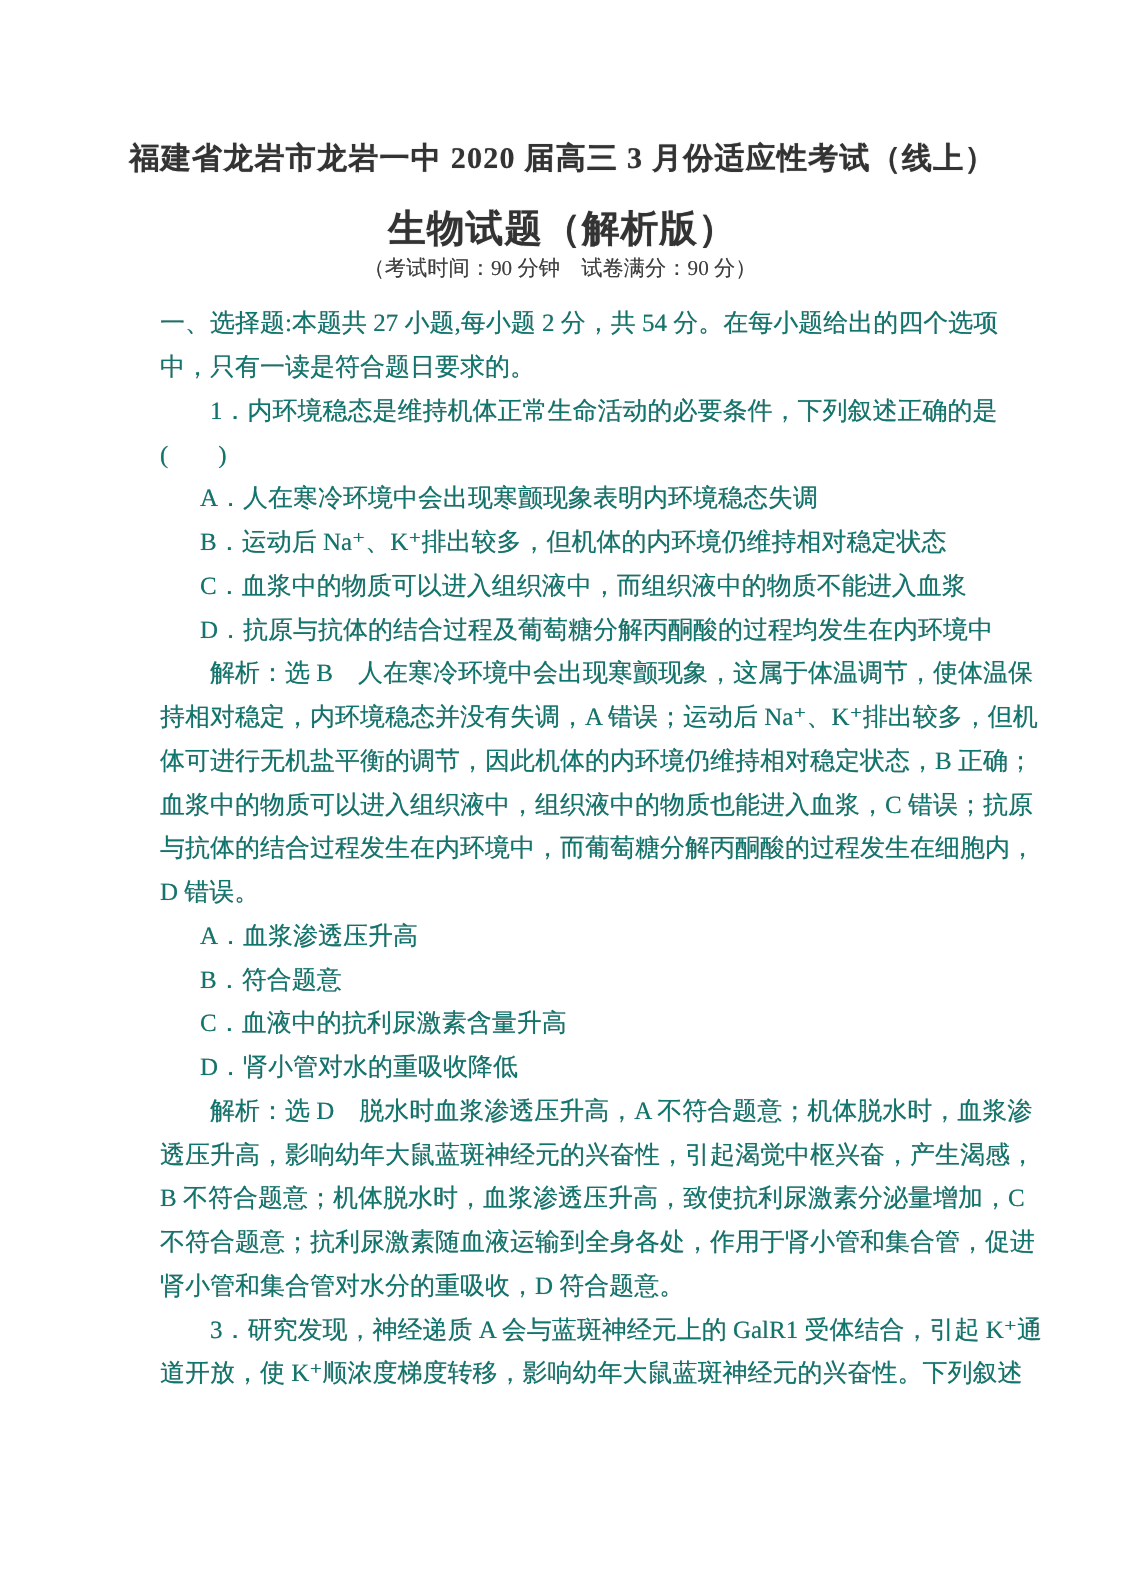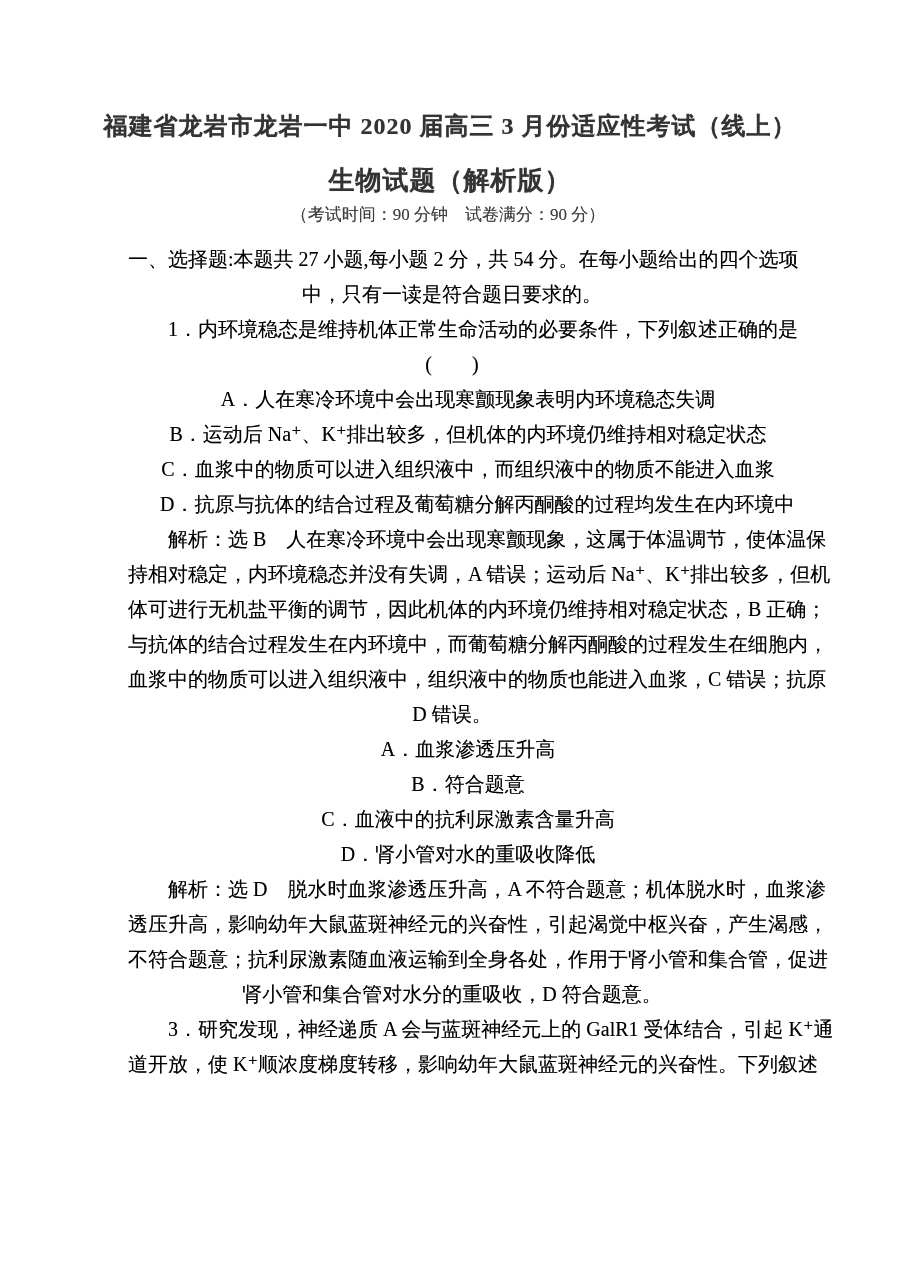--- a/index.html
+++ b/index.html
@@ -28,21 +28,21 @@
     letter-spacing: 1px;
     white-space: nowrap;
     text-shadow: 0 0 0.7px rgba(70,70,70,0.7);
   }
   .doc-subtitle {
     position: absolute;
     top: 163px;
     left: 0;
     width: 900px;
     text-align: center;
-    font-size: 26px;
+    font-size: 30px;
     font-weight: bold;
     color: #333333;
     letter-spacing: 1px;
     white-space: nowrap;
     text-shadow: 0 0 0.7px rgba(70,70,70,0.7);
   }
   .doc-info {
     position: absolute;
     top: 203px;
     left: 0;
@@ -53,23 +53,22 @@
     white-space: nowrap;
     text-shadow: 0 0 0.5px rgba(80,80,80,0.6);
   }
   .doc-body {
     position: absolute;
     top: 242px;
     left: 128px;
     width: 648px;
     font-size: 20px;
     line-height: 35px;
-    color: #000000;
+    color: #0f766e;
     text-shadow: 0 0 0.6px rgba(80,80,80,0.65);
-    text-align: center;
   }
   .line {
     white-space: nowrap;
   }
   .line.none { padding-left: 0; }
   .line.question { padding-left: 40px; }
   .line.option { padding-left: 32px; }
 </style>
 </head>
 <body>
@@ -83,27 +82,28 @@
       <div class="line none">中，只有一读是符合题日要求的。</div>
       <div class="line question">1．内环境稳态是维持机体正常生命活动的必要条件，下列叙述正确的是</div>
       <div class="line none">(　　)</div>
       <div class="line option">A．人在寒冷环境中会出现寒颤现象表明内环境稳态失调</div>
       <div class="line option">B．运动后 Na⁺、K⁺排出较多，但机体的内环境仍维持相对稳定状态</div>
       <div class="line option">C．血浆中的物质可以进入组织液中，而组织液中的物质不能进入血浆</div>
       <div class="line option">D．抗原与抗体的结合过程及葡萄糖分解丙酮酸的过程均发生在内环境中</div>
       <div class="line question">解析：选 B　人在寒冷环境中会出现寒颤现象，这属于体温调节，使体温保</div>
       <div class="line none">持相对稳定，内环境稳态并没有失调，A 错误；运动后 Na⁺、K⁺排出较多，但机</div>
       <div class="line none">体可进行无机盐平衡的调节，因此机体的内环境仍维持相对稳定状态，B 正确；</div>
+      <div class="line none">血浆中的物质可以进入组织液中，组织液中的物质也能进入血浆，C 错误；抗原</div>
       <div class="line none">与抗体的结合过程发生在内环境中，而葡萄糖分解丙酮酸的过程发生在细胞内，</div>
-      <div class="line none">血浆中的物质可以进入组织液中，组织液中的物质也能进入血浆，C 错误；抗原</div>
       <div class="line none">D 错误。</div>
       <div class="line option">A．血浆渗透压升高</div>
       <div class="line option">B．符合题意</div>
       <div class="line option">C．血液中的抗利尿激素含量升高</div>
       <div class="line option">D．肾小管对水的重吸收降低</div>
       <div class="line question">解析：选 D　脱水时血浆渗透压升高，A 不符合题意；机体脱水时，血浆渗</div>
       <div class="line none">透压升高，影响幼年大鼠蓝斑神经元的兴奋性，引起渴觉中枢兴奋，产生渴感，</div>
+      <div class="line none">B 不符合题意；机体脱水时，血浆渗透压升高，致使抗利尿激素分泌量增加，C</div>
       <div class="line none">不符合题意；抗利尿激素随血液运输到全身各处，作用于肾小管和集合管，促进</div>
       <div class="line none">肾小管和集合管对水分的重吸收，D 符合题意。</div>
       <div class="line question">3．研究发现，神经递质 A 会与蓝斑神经元上的 GalR1 受体结合，引起 K⁺通</div>
       <div class="line none">道开放，使 K⁺顺浓度梯度转移，影响幼年大鼠蓝斑神经元的兴奋性。下列叙述</div>
     </div>
 </div>
 
 </body></html>

